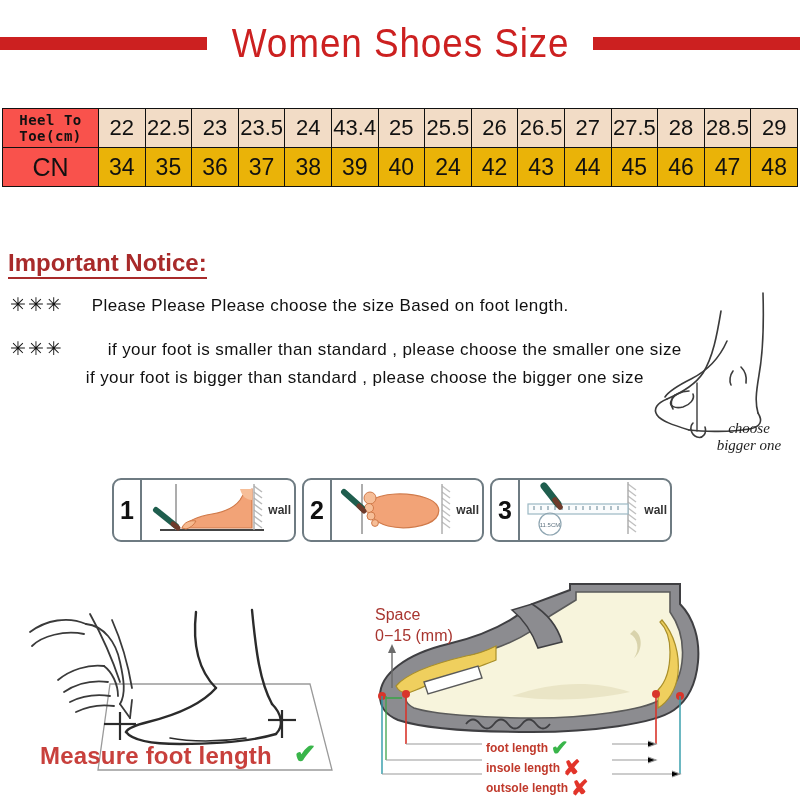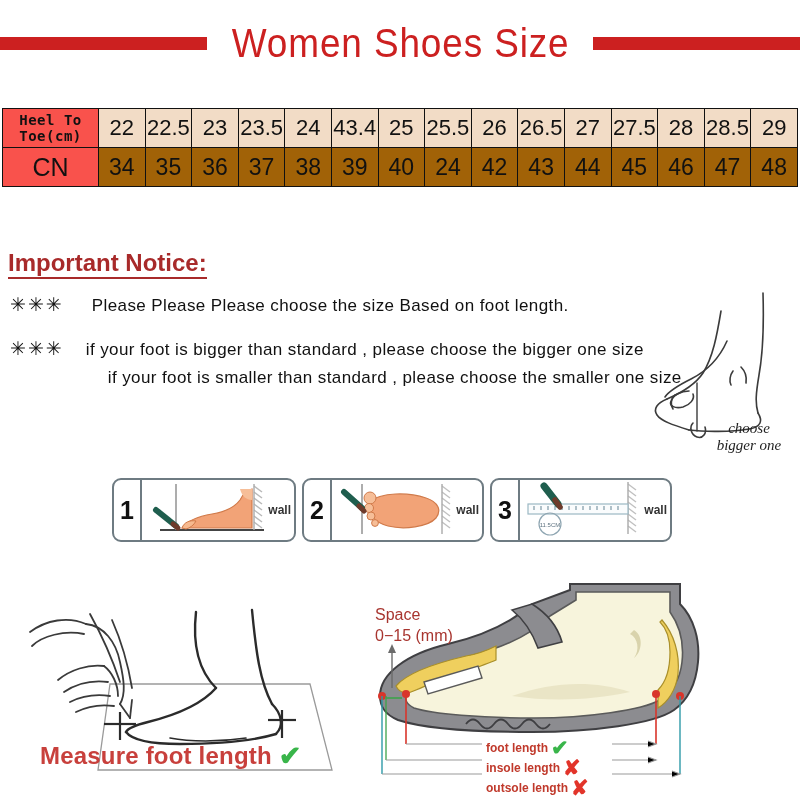--- a/index.html
+++ b/index.html
@@ -39,21 +39,21 @@
   .size-table td.rowhead{
     background:#F9524C;width:95px;font-weight:bold;
   }
   .size-table td.rowhead.cm{
     font-size:14px;letter-spacing:.5px;
     font-family:"DejaVu Sans Mono","Liberation Mono",monospace;
     font-weight:bold;
   }
   .size-table td.rowhead.cn{font-size:25px;font-weight:normal;}
   .size-table td.cm-cell{background:#F2DCC6;font-size:22px;margin-top:8px;}
-  .size-table td.cn-cell{background:#a16207;font-size:23px;}
+  .size-table td.cn-cell{background:#eab308;font-size:23px;}
 
   
   .notice-title{
     position:absolute;left:8px;top:250px;
     color:#A82A2A;font-size:24px;font-weight:bold;
     font-family:"Liberation Sans Narrow","Liberation Sans",sans-serif;
     border-bottom:2px solid #A82A2A;padding-bottom:1px;line-height:26px;
   }
   .notice-block{position:absolute;left:10px;top:292px;width:680px;}
   .notice-item{display:flex;align-items:flex-start;margin-bottom:12px;}
@@ -98,21 +98,21 @@
     position:absolute;right:3px;top:50%;transform:translateY(-50%);
     font-size:12px;font-weight:bold;color:#333;
     font-family:"Liberation Sans",sans-serif;
   }
 
   
   .measure-art{position:absolute;left:20px;top:572px;width:345px;height:220px;}
   .measure-art svg{display:block;}
   .measure-cap{
     position:absolute;left:40px;top:742px;
-    display:flex;align-items:center;gap:7px;
+    display:flex;align-items:flex-start;gap:22px;
   }
   .measure-cap .txt{
     color:#C8403C;font-size:24px;font-weight:bold;
     font-family:"Liberation Sans",sans-serif;letter-spacing:.2px;
   }
   .tick-green{color:#39B54A;font-size:27px;font-weight:bold;line-height:24px;}
 
   
   .shoe-art{position:absolute;left:362px;top:578px;width:438px;height:222px;}
   .shoe-art svg{display:block;}
@@ -190,22 +190,22 @@
   <div class="notice-block">
     <div class="notice-item first">
       <div class="stars">✳✳✳</div>
       <div class="notice-lines">
         <div class="notice-line">Please Please Please choose the size Based on foot length.</div>
       </div>
     </div>
     <div class="notice-item second" style="margin-top:16px;">
       <div class="stars">✳✳✳</div>
       <div class="notice-lines">
+        <div class="notice-line indent">if your foot is smaller than standard , please choose the smaller one size</div>
         <div class="notice-line">if your foot is bigger than standard , please choose the bigger one size</div>
-        <div class="notice-line indent">if your foot is smaller than standard , please choose the smaller one size</div>
       </div>
     </div>
   </div>
 
   <div class="foot-sketch">
     <svg width="150" height="185" viewBox="0 0 150 185">
       <g fill="none" stroke="#3B3B3B" stroke-width="1.6" stroke-linecap="round" stroke-linejoin="round">
 
         <path d="M118 18 C119 52 118 78 114 100 C111 118 110 128 113 138"></path>
 

